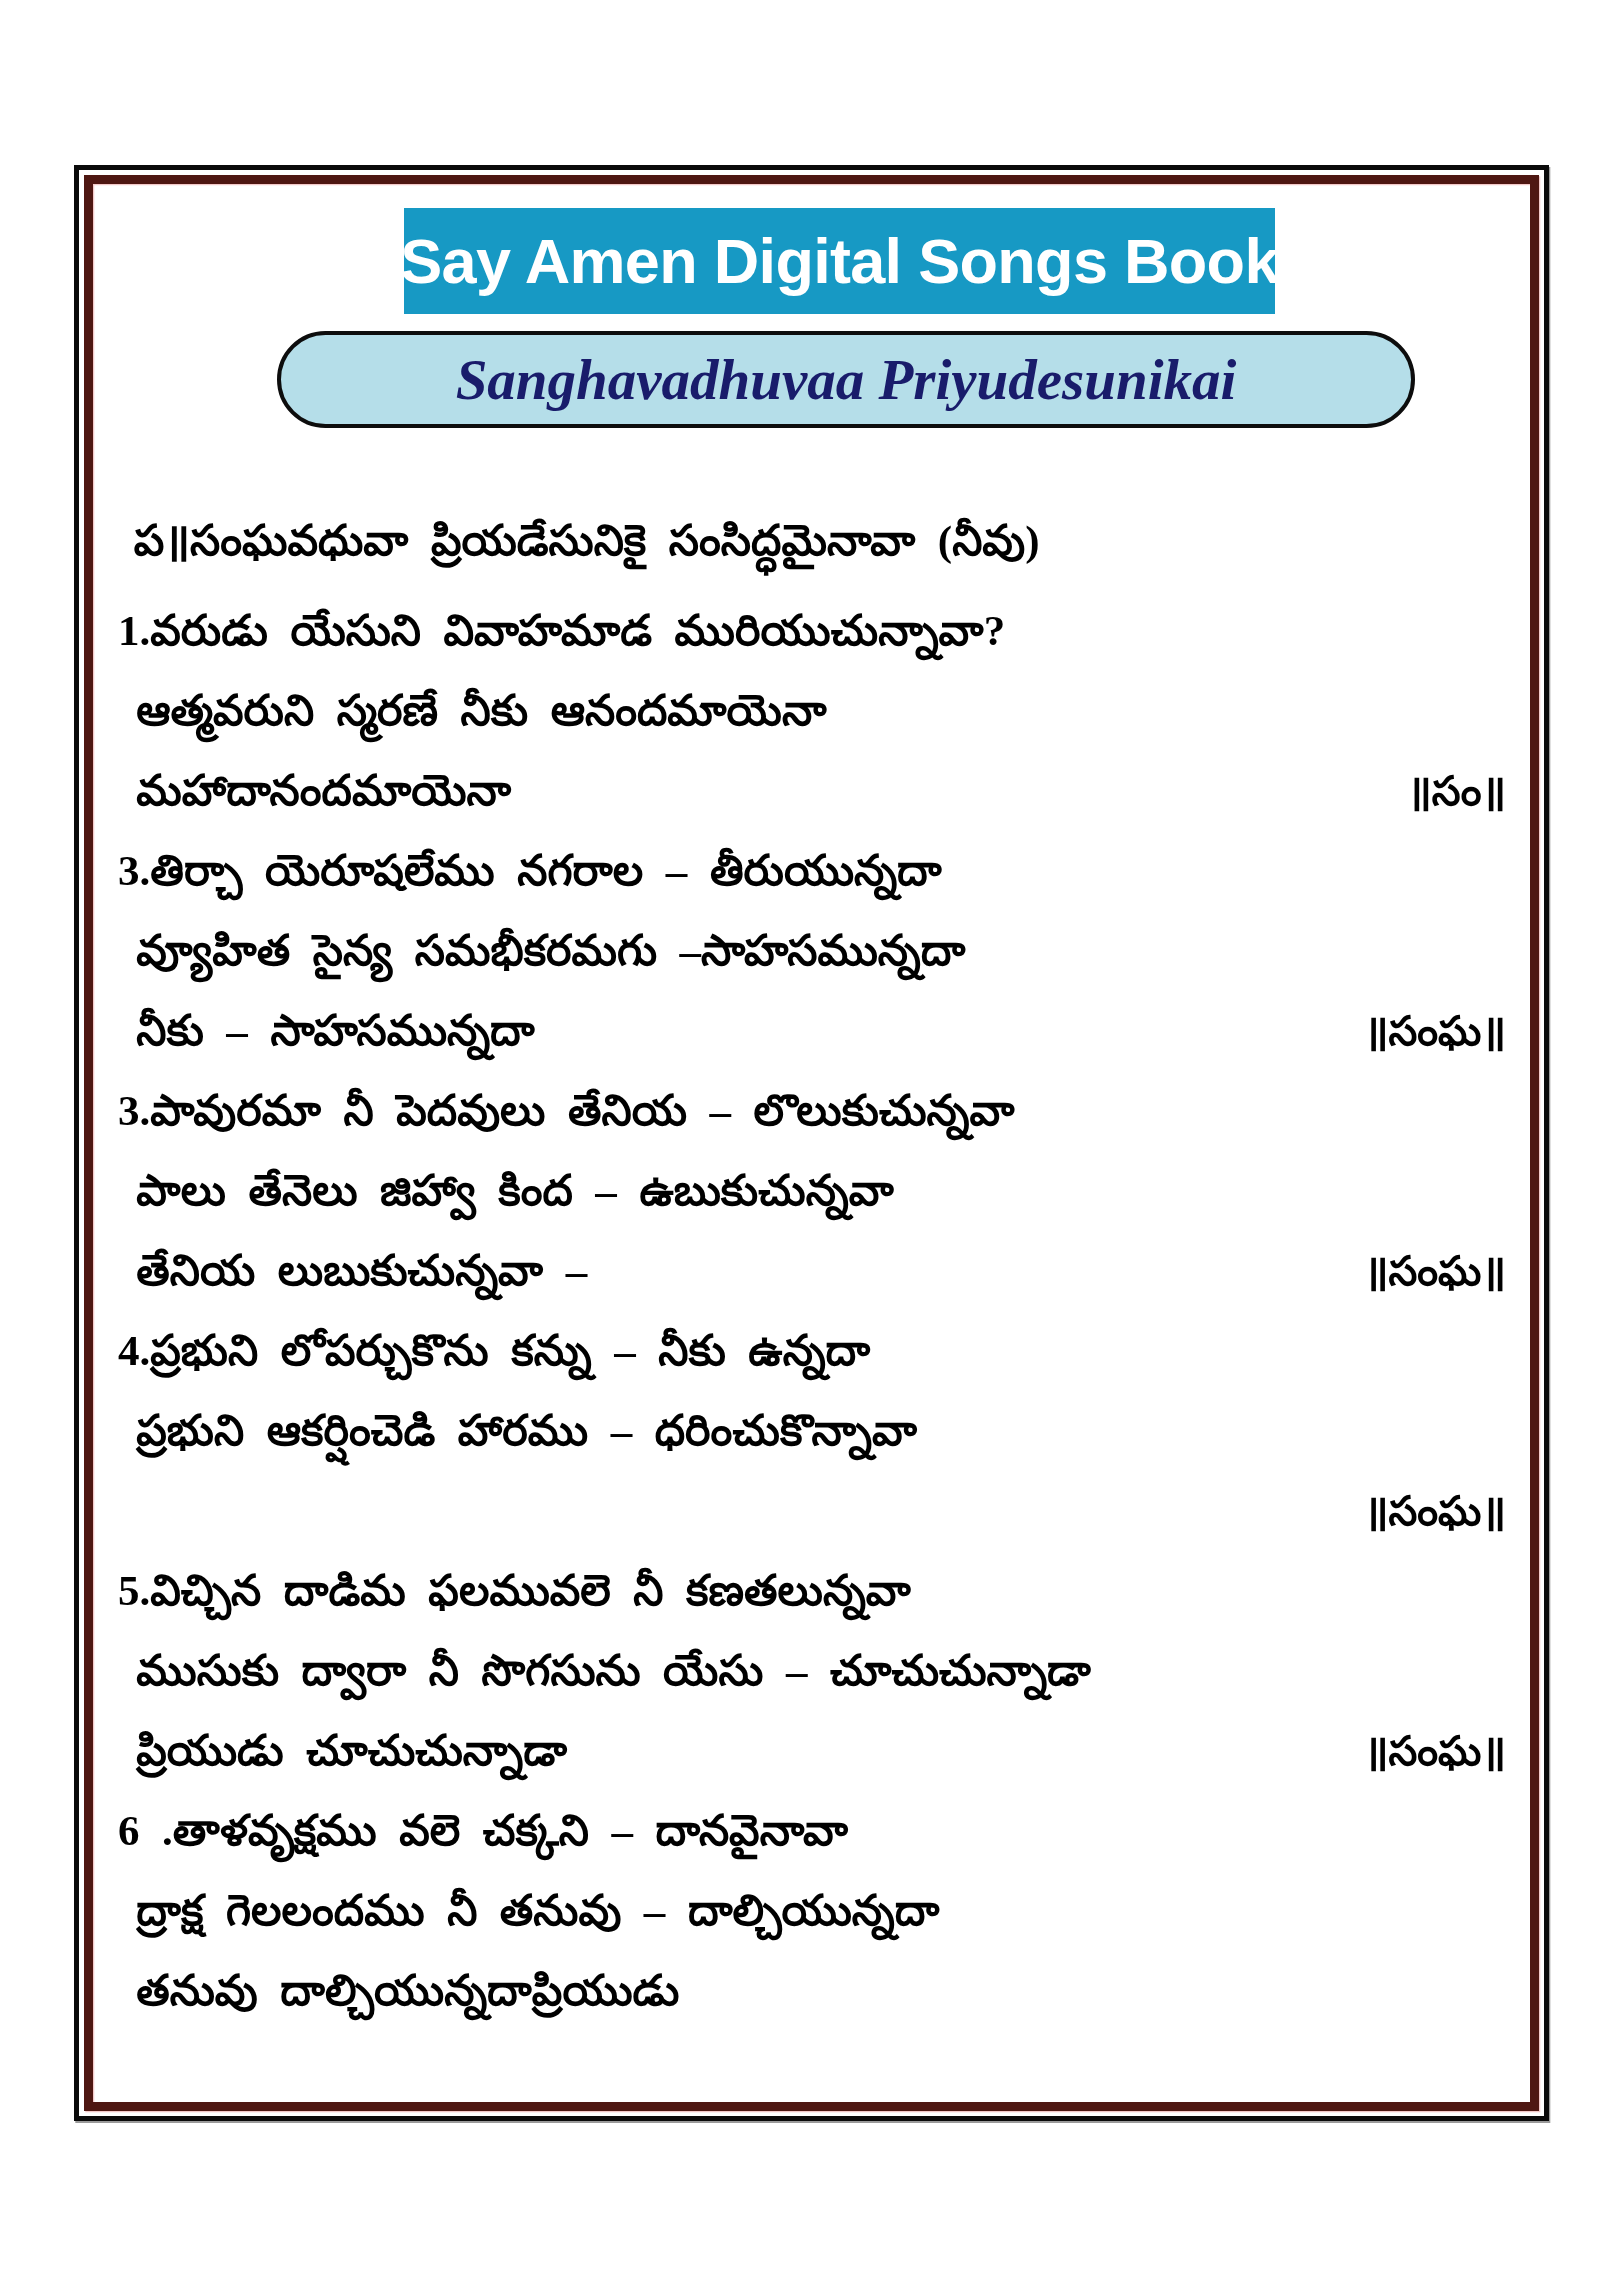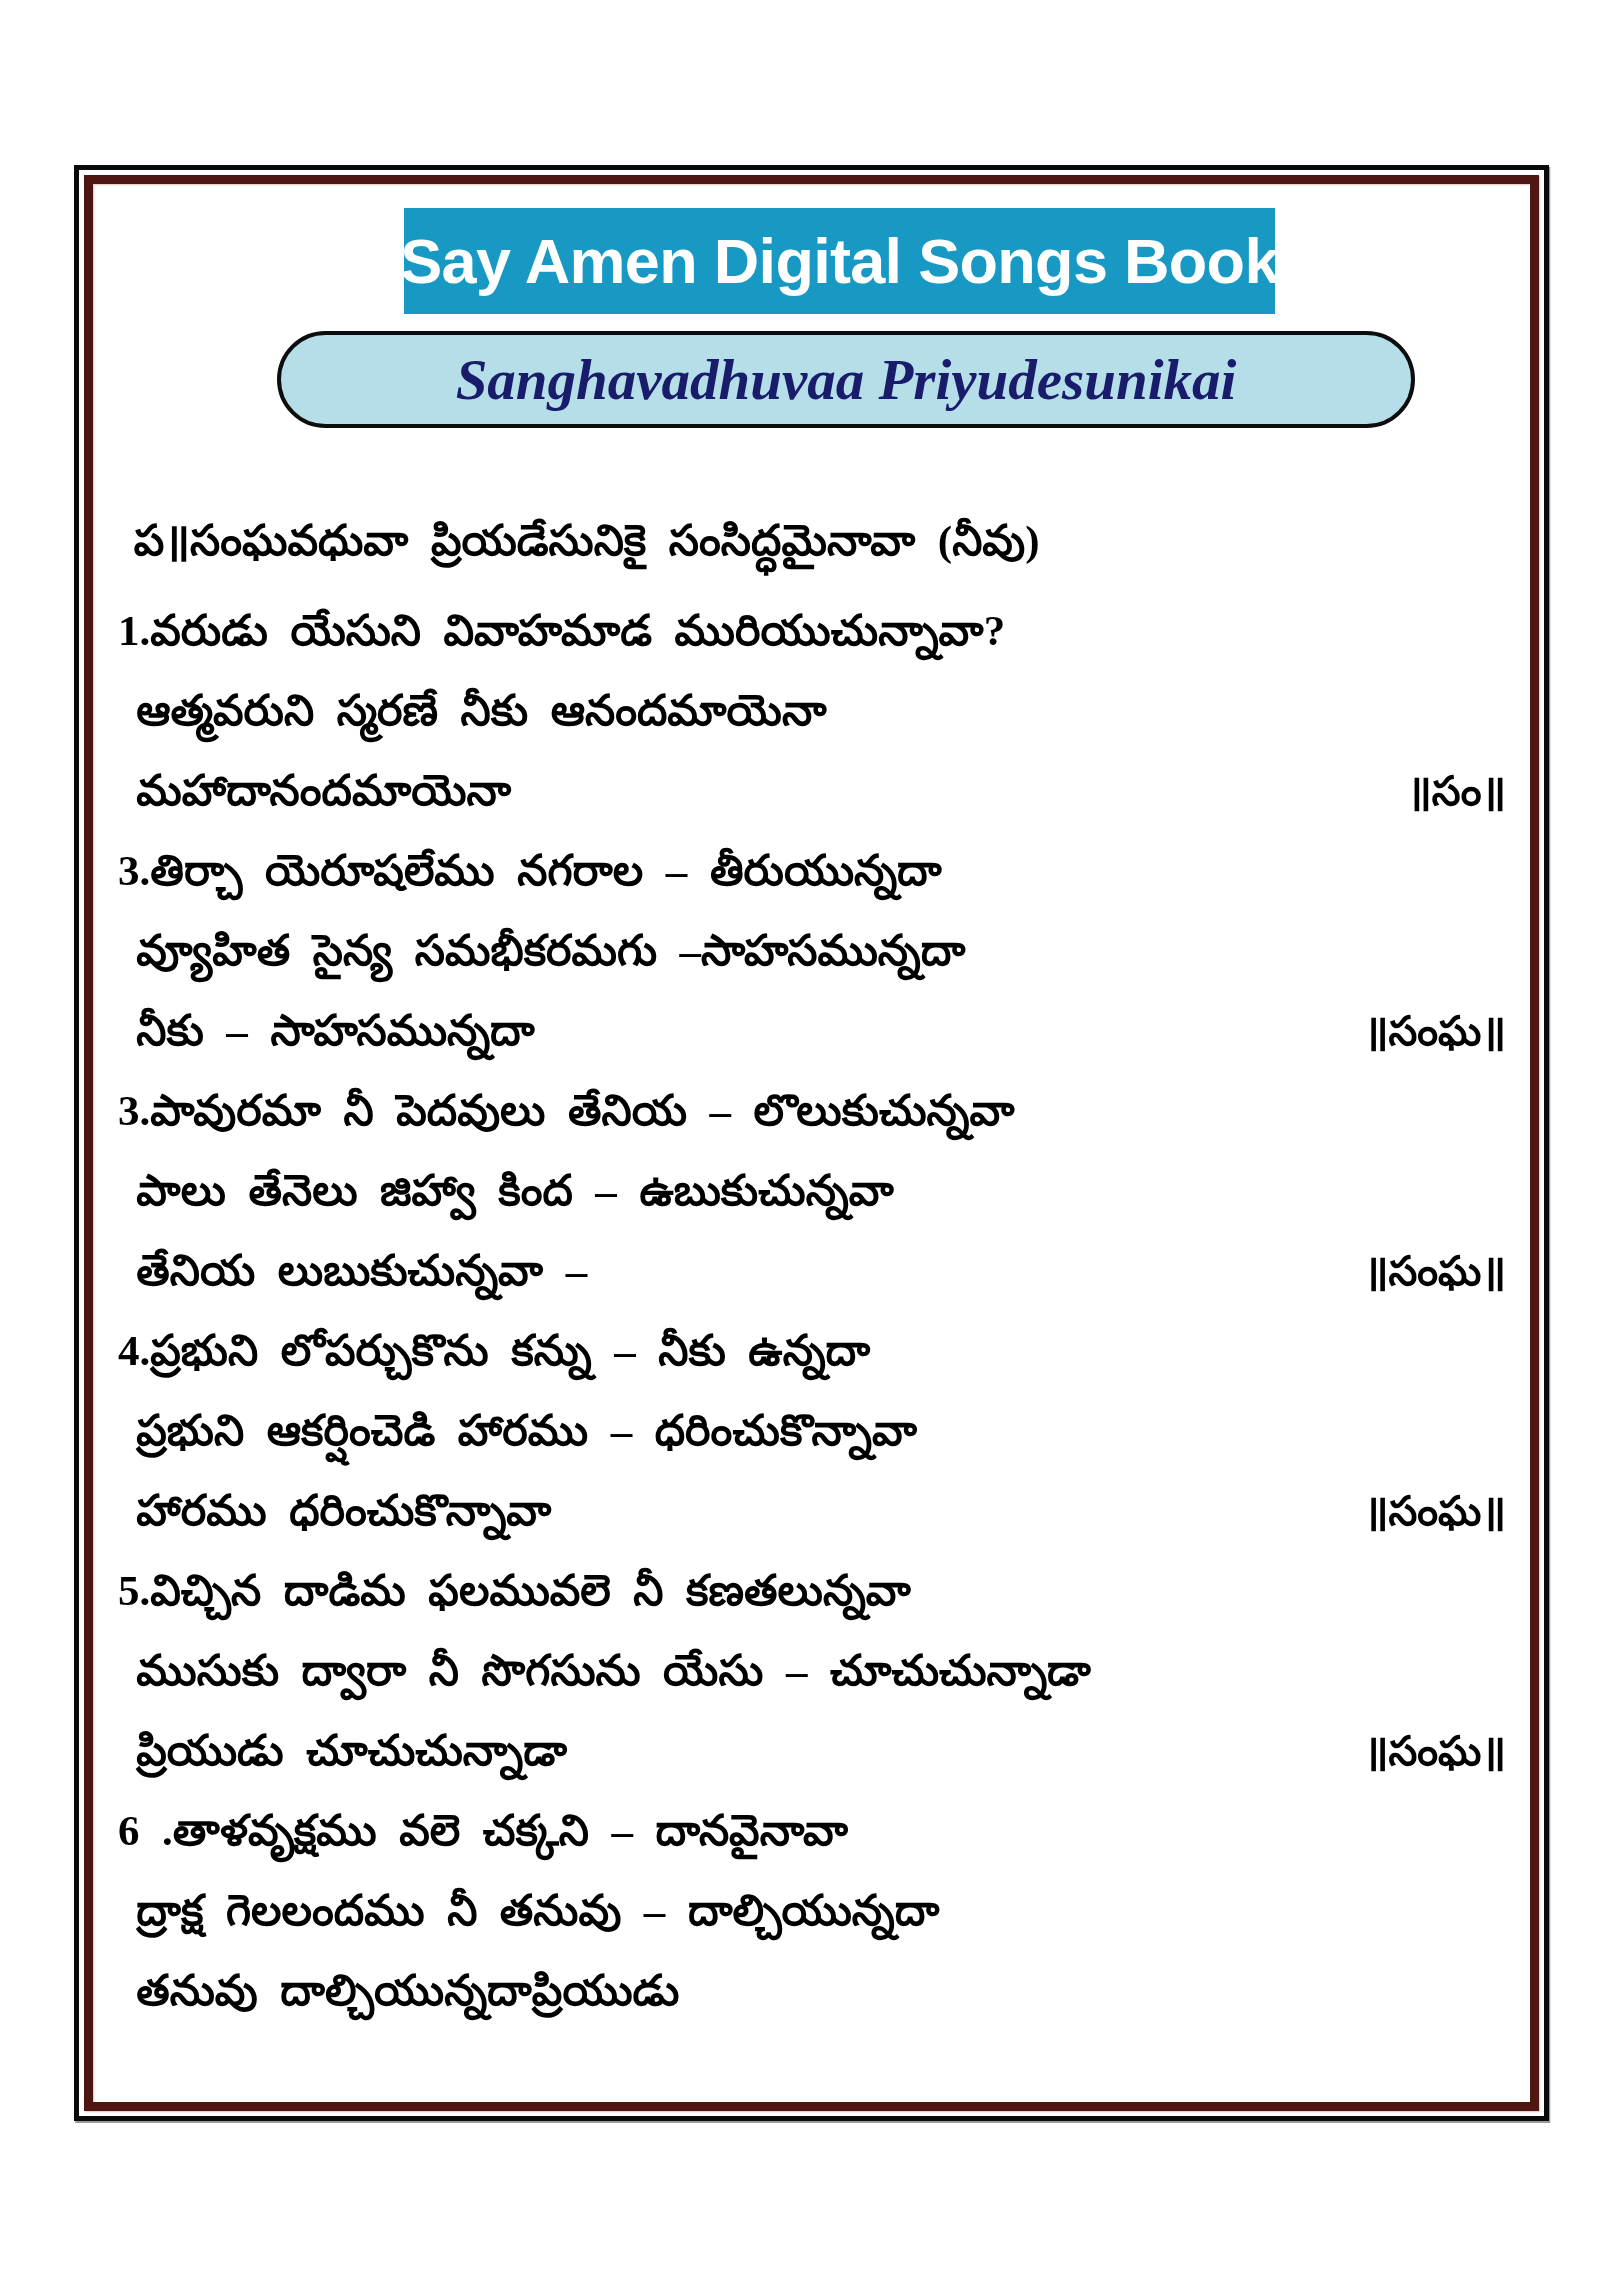--- a/index.html
+++ b/index.html
@@ -142,21 +142,20 @@
 
   <div class="row">
     <span class="txt">4.ప్రభుని లోపర్చుకొను కన్ను – నీకు ఉన్నదా</span>
     <span class="refrain"></span>
   </div>
   <div class="row indent">
     <span class="txt">ప్రభుని ఆకర్షించెడి హారము – ధరించుకొన్నావా</span>
     <span class="refrain"></span>
   </div>
   <div class="row indent">
-    <span class="txt">హారము ధరించుకొన్నావా</span>
     <span class="refrain">॥సంఘ॥</span>
   </div>
 
   <div class="row">
     <span class="txt">5.విచ్చిన దాడిమ ఫలమువలె నీ కణతలున్నవా</span>
     <span class="refrain"></span>
   </div>
   <div class="row indent">
     <span class="txt">ముసుకు ద్వారా నీ సొగసును యేసు – చూచుచున్నాడా</span>
     <span class="refrain"></span>

